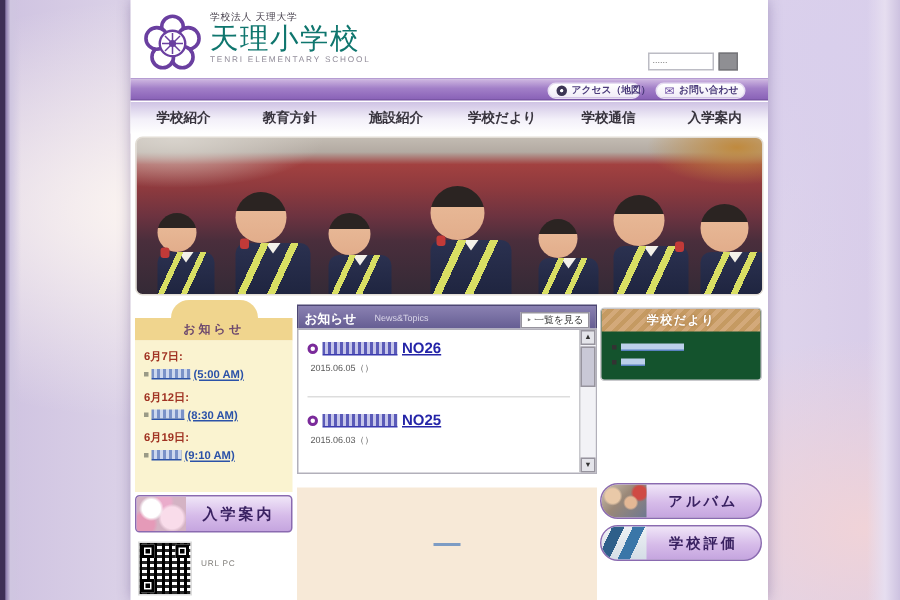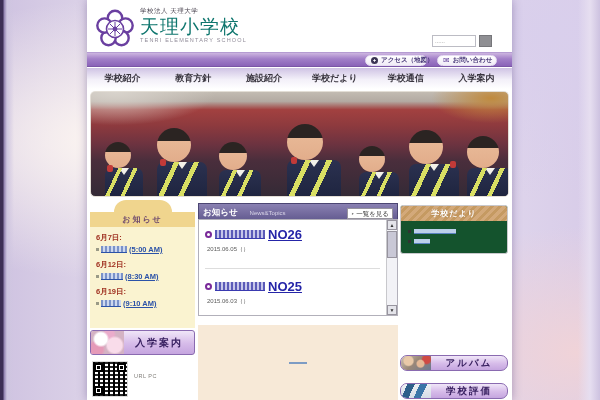--- a/index.html
+++ b/index.html
@@ -121,21 +121,21 @@
     line-height:9px; padding:0 3px; white-space:nowrap; }
   .viewall::before { content:"‣ "; color:#777; font-size:6px; }
 
   .news-box { position:absolute; left:111px; top:219px; width:200px; height:97px;
     background:#fff; border:1px solid #b2b0ba; }
   .news-inner { position:absolute; left:0; top:0; right:11px; bottom:0; padding:7px 6px 0; overflow:hidden; }
   .news-item-title { display:flex; align-items:center; gap:3px; }
   .ncirc { width:7px; height:7px; border:2px solid #7a2a9a; border-radius:50%; flex:0 0 auto; }
   .npx { display:inline-block; width:50px; height:9px; border-bottom:1px solid #3a3ab0;
     background:repeating-linear-gradient(90deg,#5a5ab8 0 2px,#c6c6ea 2px 4px); }
-  .nsuffix { font-size:13px; font-weight:bold; color:#2525a8; text-decoration:underline; white-space:nowrap; }
+  .nsuffix { font-size:10px; font-weight:bold; color:#2525a8; text-decoration:underline; white-space:nowrap; }
   .ndate { font-size:6px; color:#5a5a5a; margin:3px 0 0 2px; }
   .nsep { border:none; border-top:1px solid #ddd; margin:14px 0 10px; }
 
   .sbar { position:absolute; right:0; top:0; width:11px; bottom:0; background:#f2f2f6; border-left:1px solid #c8c8cc; }
   .sbtn { position:absolute; left:0; width:10px; height:10px; background:#e4e4ea; border:1px solid #97949e;
     font-size:5px; color:#333; text-align:center; line-height:8px; }
   .sbtn.up { top:0; } .sbtn.dn { bottom:0; }
   .sthumb { position:absolute; left:0; top:11px; width:10px; height:27px; background:#c9c8d6; border:1px solid #97949e; }
 
   .beige { position:absolute; left:111px; top:325px; width:200px; height:75px; background:#f7e9d7; }
@@ -150,24 +150,24 @@
     background:repeating-linear-gradient(135deg,#d3a97a 0 3px,#c59a62 3px 6px);
     color:#fff; text-shadow:0 0 2px #9a6c34; }
   .rbox-head.pink { background:repeating-linear-gradient(135deg,#fad2da 0 3px,#f5bcc8 3px 6px);
     color:#fff; text-shadow:0 0 2px #e86a80; }
   .rbox-body { padding:5px 7px 7px; }
   .rline { display:flex; align-items:center; gap:3px; height:10px; }
   .rpx { display:inline-block; height:5px; border-bottom:1px solid #5a82c0;
     background:#bcd0ea; }
   .box-school { top:205px; } .box-club { top:255px; }
 
-  .side-btn { position:absolute; left:313px; width:108px; height:16px;
-    border:1px solid #8a6ab0; border-radius:7px; overflow:hidden;
+  .side-btn { position:absolute; left:313px; width:108px; height:24px;
+    border:1px solid #8a6ab0; border-radius:12px; overflow:hidden;
     background:linear-gradient(180deg,#f0e6f8 0%,#d6bbe9 55%,#c5a5df 100%);
-    display:flex; align-items:center;margin-top:33px; }
+    display:flex; align-items:center; }
   .side-btn .thumb { width:30px; height:100%; flex:0 0 auto; }
   .thumb-album { background:
       radial-gradient(circle at 25% 35%, #e9c9a8 0 18%, rgba(0,0,0,0) 24%),
       radial-gradient(circle at 65% 55%, #e4b895 0 16%, rgba(0,0,0,0) 22%),
       radial-gradient(circle at 85% 25%, #cf4a44 0 14%, rgba(0,0,0,0) 20%),
       linear-gradient(135deg,#cfc3b2 0%,#9a8878 45%,#6e7890 100%); }
   .thumb-eval { background:
       linear-gradient(115deg, rgba(0,0,0,0) 18%, #2e5f8a 18% 38%, rgba(0,0,0,0) 38% 52%, #3a76a8 52% 72%, rgba(0,0,0,0) 72%),
       linear-gradient(180deg,#eef1f4 0%,#d4dde6 100%); }
   .side-btn .lbl { flex:1; text-align:center; font-size:9.5px; font-weight:bold; color:#3a2262; letter-spacing:2px; white-space:nowrap; }

